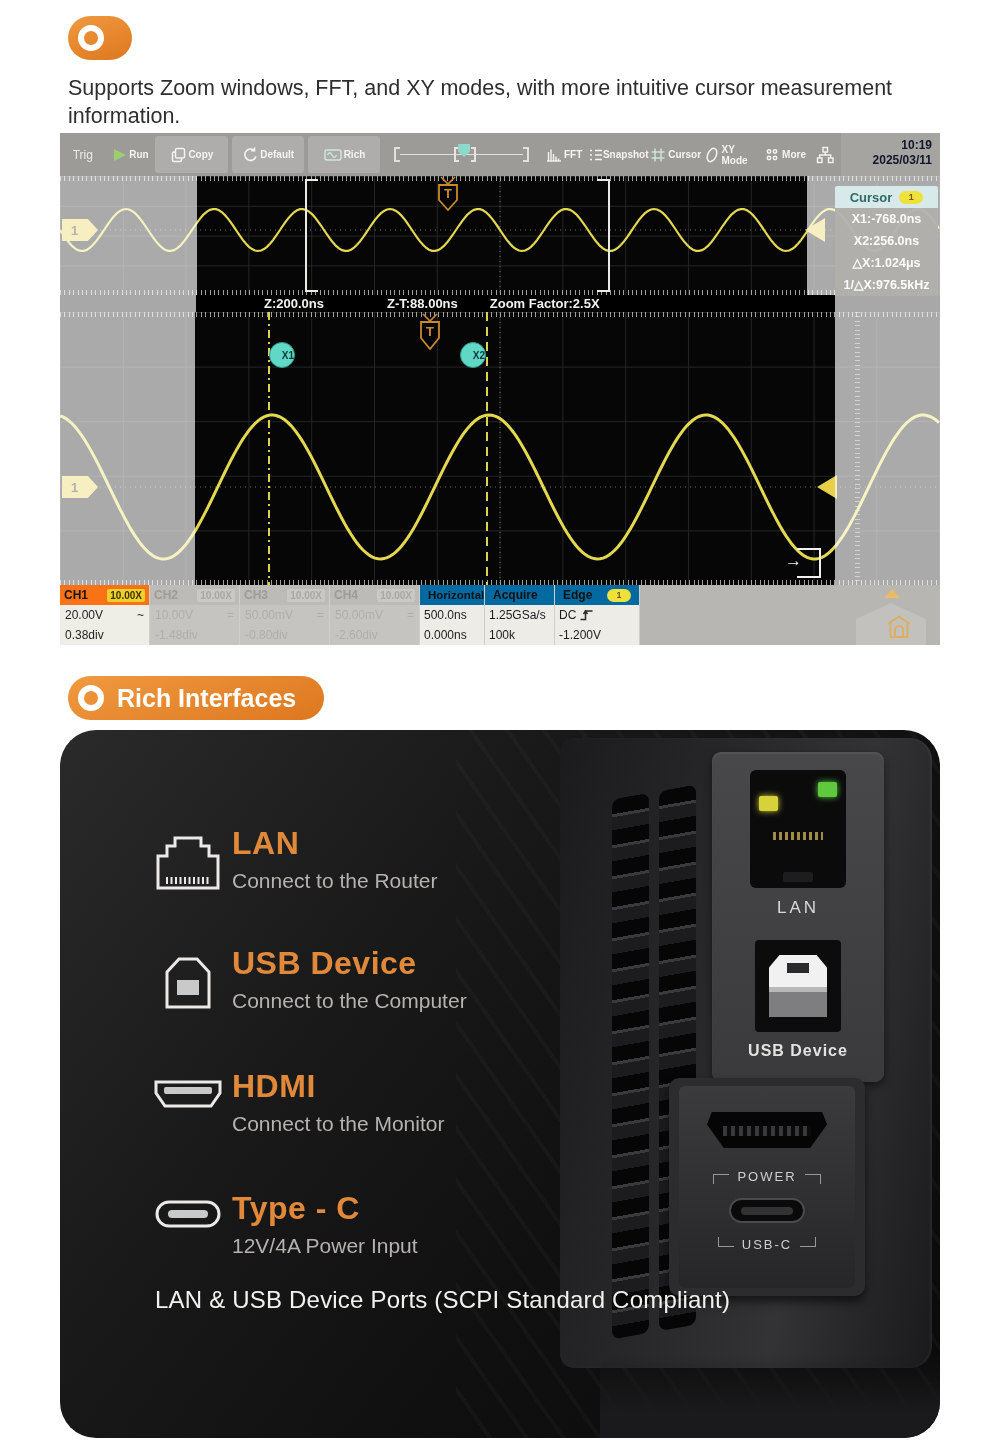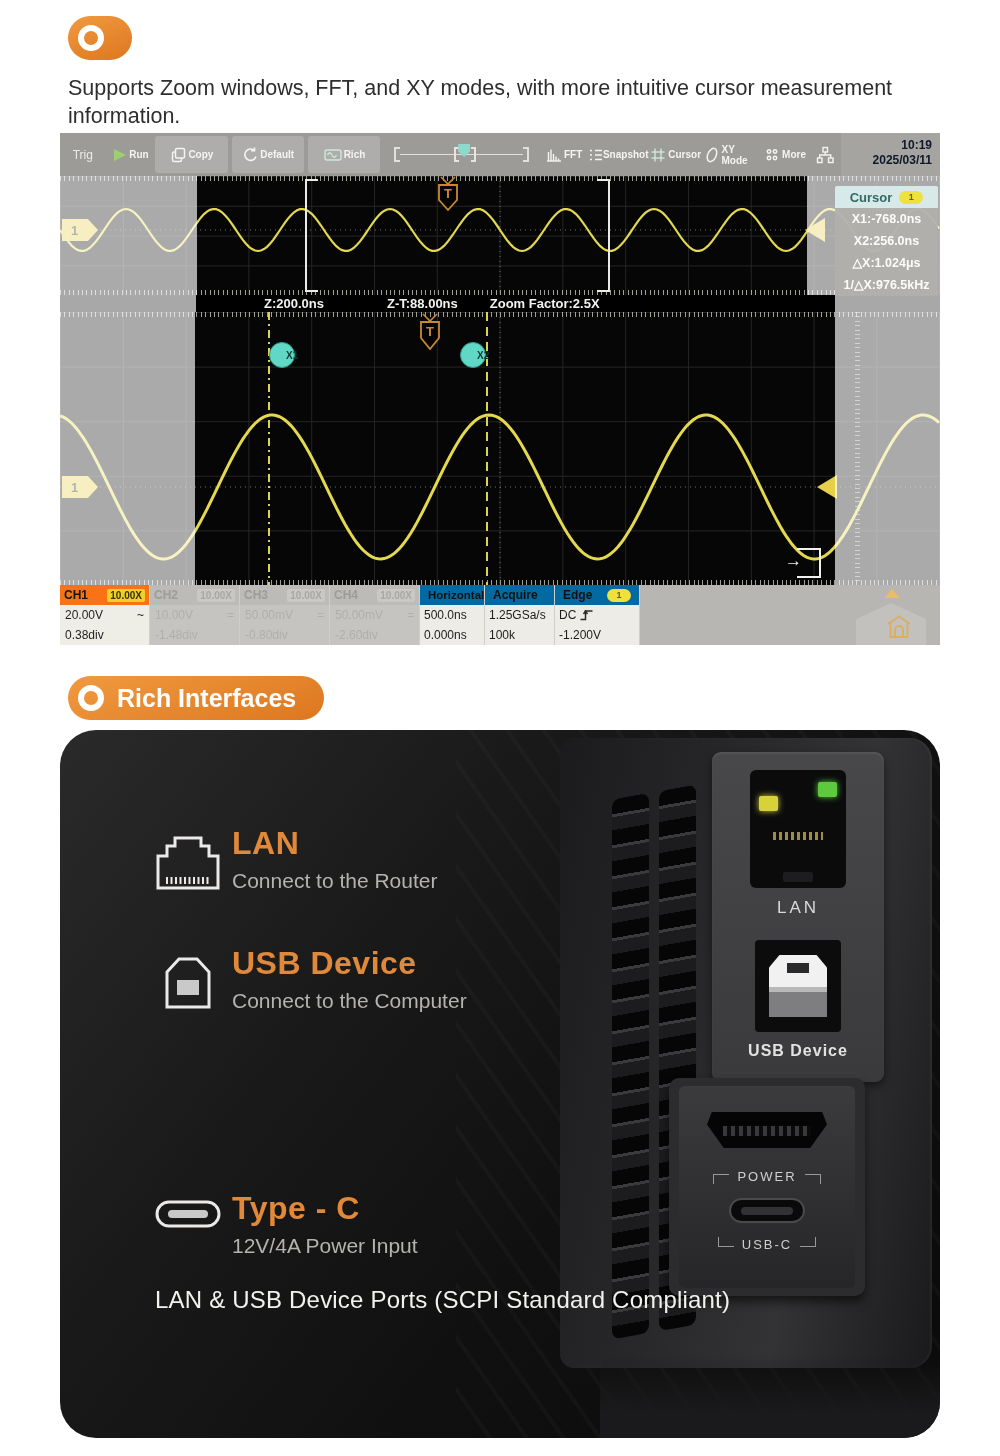--- a/index.html
+++ b/index.html
@@ -55,21 +55,21 @@
              background:repeating-linear-gradient(rgba(225,225,218,.55) 0 1px,transparent 1px 4.4px); }
   .bracket { position:absolute; top:3px; bottom:3px; width:13px; }
   .bracket.l { left:245px; border-left:2px solid #eaeae7; border-top:2px solid #eaeae7; border-bottom:2px solid #eaeae7; }
   .bracket.r { left:537px; border-right:2px solid #eaeae7; border-top:2px solid #eaeae7; border-bottom:2px solid #eaeae7; }
   .trig-flag { position:absolute; width:22px; }
   .ch-marker { position:absolute; left:2px; width:36px; height:22px; background:#e6d04a;
                clip-path:polygon(0 0,72% 0,100% 50%,72% 100%,0 100%);
                color:#1d1d1d; font-weight:bold; font-size:13px; display:flex; align-items:center; padding-left:9px; }
   .tri-right { position:absolute; width:20px; height:24px; background:#e6d04a; clip-path:polygon(100% 0,0 50%,100% 100%); }
   .xbadge { position:absolute; width:26px; height:26px; border-radius:50%; background:#61d8c5; border:1px solid #2f9c8c;
-            color:#0b3c37; font-size:10px; font-weight:bold; display:flex; align-items:center; justify-content:flex-start;padding-left:16px; }
+            color:#0b3c37; font-size:10px; font-weight:bold; display:flex; align-items:center; justify-content:flex-end; }
   .pan { position:absolute; left:737px; top:236px; width:24px; height:30px;
          border:2px solid #f0f0ed; border-left:none; }
   .pan span { position:absolute; left:-12px; top:1px; font-size:17px; font-weight:bold; color:#f0f0ed; }
   .wash { position:absolute; top:0; bottom:0; background:rgba(255,255,255,0.66); pointer-events:none; }
 
   
   .cpanel { position:absolute; left:775px; top:10px; width:103px; height:110px; font-weight:bold; }
   .cpanel-h { height:22px; background:#d7e9e8; color:#2e6b67; font-size:13px; display:flex; align-items:center; justify-content:center; gap:7px; border-radius:2px 2px 0 0; }
   .cpanel-b { background:rgba(176,175,171,0.94); color:#fcfcfa; font-size:12.5px; text-align:center; }
   .cpanel-b div { line-height:22px; }
@@ -499,20 +499,32 @@
         <path d="M8 17 L20 4 H38 L50 17 V52 H8 Z"></path>
         <rect x="18" y="25" width="22" height="15" fill="#c9c9c9" stroke="none"></rect>
       </svg>
     </div>
     <div class="tx">
       <div class="tt">USB Device</div>
       <div class="ds">Connect to the Computer</div>
     </div>
   </div>
 
+  <div class="item" id="item-hdmi">
+    <div class="ic">
+      <svg width="70" height="32" fill="none" stroke="#eceae8" stroke-width="3">
+        <path d="M3 4 H67 V15 L58 28 H12 L3 15 Z"></path>
+        <rect x="11" y="9" width="48" height="7" rx="2" fill="#c9c9c9" stroke="none"></rect>
+      </svg>
+    </div>
+    <div class="tx">
+      <div class="tt">HDMI</div>
+      <div class="ds">Connect to the Monitor</div>
+    </div>
+  </div>
 
   <div class="item" id="item-typec">
     <div class="ic">
       <svg width="66" height="28" fill="none" stroke="#eceae8" stroke-width="3">
         <rect x="2" y="2" width="62" height="24" rx="12"></rect>
         <rect x="13" y="10" width="40" height="8" rx="4" fill="#c9c9c9" stroke="none"></rect>
       </svg>
     </div>
     <div class="tx">
       <div class="tt">Type - C</div>

